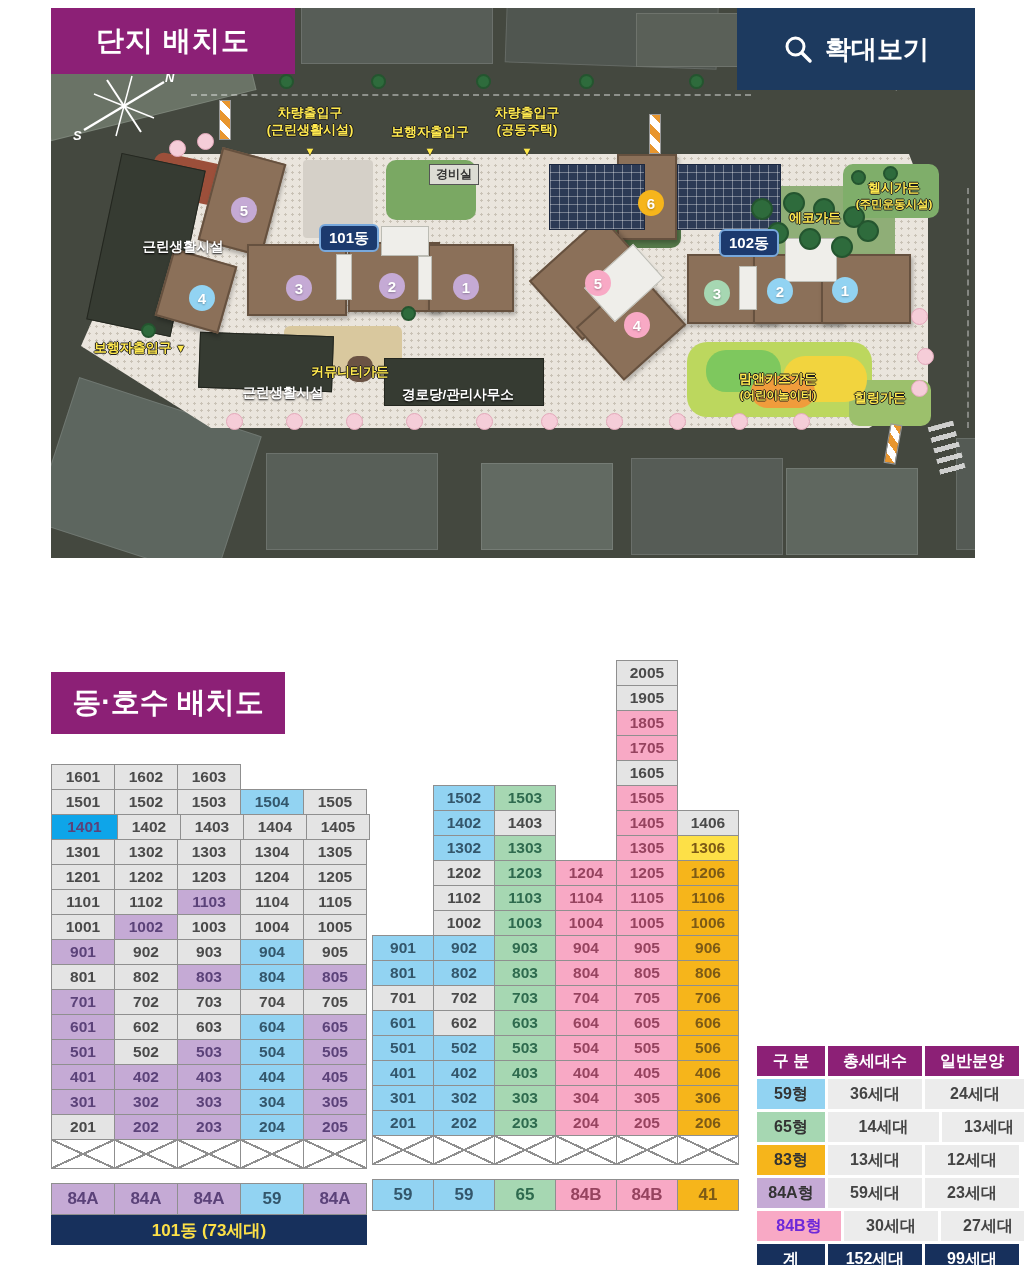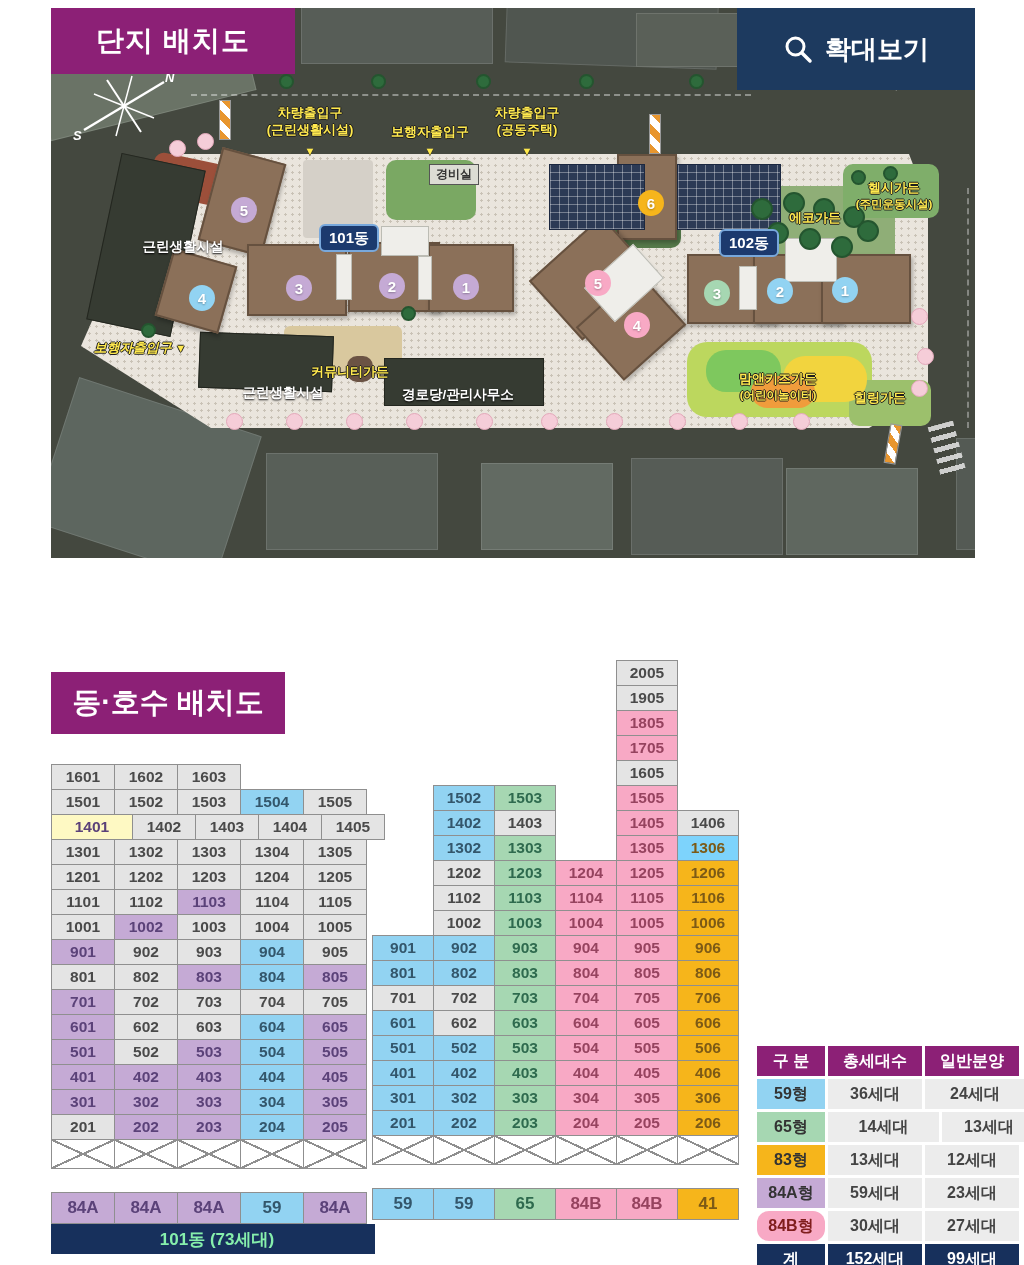--- a/index.html
+++ b/index.html
@@ -41,23 +41,23 @@
   .grid{position:absolute;}
   .grid-row{display:flex;margin-top:-1px;}
   .grid-row:first-child{margin-top:0;}
   .cell{height:26px;border:1px solid #8f8f8f;box-sizing:border-box;margin-left:-1px;display:flex;align-items:center;justify-content:center;font-size:15.5px;font-weight:bold;background:#e4e4e4;color:#4a4a4a;}
   .cell:first-child{margin-left:0;}
   .cell.blank{visibility:hidden;}
   .xcross{background-color:#fff;background-image:
     linear-gradient(to top right,transparent calc(50% - 1px),#8f8f8f calc(50% - 1px),#8f8f8f calc(50% + 1px),transparent calc(50% + 1px)),
     linear-gradient(to bottom right,transparent calc(50% - 1px),#8f8f8f calc(50% - 1px),#8f8f8f calc(50% + 1px),transparent calc(50% + 1px));}
   .cell.piloti{height:30px;}
-  .type-row{margin-top:23px;text-align:center;}
+  .type-row{margin-top:14px;text-align:center;}
   .type-row .cell{height:32px;font-size:17px;}
-  .grid-footer{height:30px;background:#17305c;color:#86efac;font-weight:bold;font-size:17px;display:flex;align-items:center;justify-content:center;padding-left:8px;}
+  .grid-footer{height:30px;background:#17305c;color:#fde047;font-weight:bold;font-size:17px;display:flex;align-items:center;justify-content:center;}
   .legend{position:absolute;left:762px;top:385px;}
   .legend-row{display:flex;align-items:center;gap:16px;margin-bottom:4px;}
   .lg-box{width:58px;height:32px;border:1px solid #8f8f8f;box-sizing:border-box;background:#fff;}
   .lg-box.gray{background:#e4e4e4;height:30px;}
   .lg-label{font-size:16px;font-weight:bold;color:#444;}
   .sumtable{position:absolute;left:757px;top:488px;}
   .sum-row{display:flex;gap:3px;margin-bottom:3px;}
   .sum-cell{height:30px;display:flex;align-items:center;justify-content:center;font-weight:bold;font-size:16px;box-sizing:border-box;background:#ececec;color:#444;}
 </style>
 </head>
@@ -195,21 +195,21 @@
     <span style="display:block;">(공동주택)</span>
   </div>
   <div class="tri" style="left:476px;top:137px;">▼</div>
 
   <div class="guard" style="left:378px;top:156px;">경비실</div>
 
   <div class="wlabel" style="left:132px;top:230px;">근린생활시설</div>
   <div class="wlabel" style="left:232px;top:376px;">근린생활시설</div>
   <div class="wlabel" style="left:407px;top:378px;">경로당/관리사무소</div>
 
-  <div class="ylabel" style="left:89px;top:332px;font-style:italic;">
+  <div class="ylabel" style="left:89px;top:332px;">
     <span>보행자출입구</span>
     <span style="font-size:11px;">▼</span>
   </div>
 
   <div class="ylabel" style="left:299px;top:356px;">커뮤니티가든</div>
   <div class="ylabel" style="left:843px;top:172px;">
     <span style="display:block;">헬시가든</span>
     <span style="display:block;font-size:11.5px;">(주민운동시설)</span>
   </div>
   <div class="ylabel" style="left:764px;top:202px;">에코가든</div>
@@ -258,21 +258,21 @@
         <div class="cell blank" style="width: 64px;"></div>
       </div>
       <div class="grid-row">
         <div class="cell" style="width: 64px; background: rgb(228, 228, 228); color: rgb(74, 74, 74);">1501</div>
         <div class="cell" style="width: 64px; background: rgb(228, 228, 228); color: rgb(74, 74, 74);">1502</div>
         <div class="cell" style="width: 64px; background: rgb(228, 228, 228); color: rgb(74, 74, 74);">1503</div>
         <div class="cell" style="width: 64px; background: rgb(146, 211, 242); color: rgb(51, 86, 107);">1504</div>
         <div class="cell" style="width: 64px; background: rgb(228, 228, 228); color: rgb(74, 74, 74);">1505</div>
       </div>
       <div class="grid-row">
-        <div class="cell" style="width: 82px; background: #fef9c3; color: rgb(91, 66, 121);">1401</div>
+        <div class="cell" style="width: 67px; background: #0ea5e9; color: rgb(91, 66, 121);">1401</div>
         <div class="cell" style="width: 64px; background: rgb(228, 228, 228); color: rgb(74, 74, 74);">1402</div>
         <div class="cell" style="width: 64px; background: rgb(228, 228, 228); color: rgb(74, 74, 74);">1403</div>
         <div class="cell" style="width: 64px; background: rgb(228, 228, 228); color: rgb(74, 74, 74);">1404</div>
         <div class="cell" style="width: 64px; background: rgb(228, 228, 228); color: rgb(74, 74, 74);">1405</div>
       </div>
       <div class="grid-row">
         <div class="cell" style="width: 64px; background: rgb(228, 228, 228); color: rgb(74, 74, 74);">1301</div>
         <div class="cell" style="width: 64px; background: rgb(228, 228, 228); color: rgb(74, 74, 74);">1302</div>
         <div class="cell" style="width: 64px; background: rgb(228, 228, 228); color: rgb(74, 74, 74);">1303</div>
         <div class="cell" style="width: 64px; background: rgb(228, 228, 228); color: rgb(74, 74, 74);">1304</div>
@@ -427,21 +427,21 @@
         <div class="cell blank" style="width: 62px;"></div>
         <div class="cell" style="width: 62px; background: rgb(248, 169, 197); color: rgb(150, 67, 95);">1405</div>
         <div class="cell" style="width: 62px; background: rgb(228, 228, 228); color: rgb(74, 74, 74);">1406</div>
       </div>
       <div class="grid-row">
         <div class="cell blank" style="width: 62px;"></div>
         <div class="cell" style="width: 62px; background: rgb(146, 211, 242); color: rgb(51, 86, 107);">1302</div>
         <div class="cell" style="width: 62px; background: rgb(166, 215, 178); color: rgb(46, 106, 78);">1303</div>
         <div class="cell blank" style="width: 62px;"></div>
         <div class="cell" style="width: 62px; background: rgb(248, 169, 197); color: rgb(150, 67, 95);">1305</div>
-        <div class="cell" style="width: 62px; background: #7dd3fc; color: rgb(124, 90, 22);">1306</div>
+        <div class="cell" style="width: 62px; background: #fde047; color: rgb(124, 90, 22);">1306</div>
       </div>
       <div class="grid-row">
         <div class="cell blank" style="width: 62px;"></div>
         <div class="cell" style="width: 62px; background: rgb(228, 228, 228); color: rgb(74, 74, 74);">1202</div>
         <div class="cell" style="width: 62px; background: rgb(166, 215, 178); color: rgb(46, 106, 78);">1203</div>
         <div class="cell" style="width: 62px; background: rgb(248, 169, 197); color: rgb(150, 67, 95);">1204</div>
         <div class="cell" style="width: 62px; background: rgb(248, 169, 197); color: rgb(150, 67, 95);">1205</div>
         <div class="cell" style="width: 62px; background: rgb(246, 181, 27); color: rgb(124, 90, 22);">1206</div>
       </div>
       <div class="grid-row">
@@ -563,21 +563,21 @@
         <div class="sum-cell" style="width: 68px; background: rgb(246, 181, 27); color: rgb(51, 51, 51);">83형</div>
         <div class="sum-cell" style="width: 94px;">13세대</div>
         <div class="sum-cell" style="width: 94px;">12세대</div>
       </div>
       <div class="sum-row">
         <div class="sum-cell" style="width: 68px; background: rgb(197, 170, 213); color: rgb(51, 51, 51);">84A형</div>
         <div class="sum-cell" style="width: 94px;">59세대</div>
         <div class="sum-cell" style="width: 94px;">23세대</div>
       </div>
       <div class="sum-row">
-        <div class="sum-cell" style="width: 68px; background: rgb(248, 169, 197); color: #7f1d1d; border-radius: 12px;">84B형</div>
+        <div class="sum-cell" style="width: 84px; background: rgb(248, 169, 197); color: #6d28d9;">84B형</div>
         <div class="sum-cell" style="width: 94px;">30세대</div>
         <div class="sum-cell" style="width: 94px;">27세대</div>
       </div>
       <div class="sum-row">
         <div class="sum-cell" style="width: 68px; background: rgb(23, 48, 92); color: rgb(255, 255, 255);">계</div>
         <div class="sum-cell" style="width: 94px; background: rgb(23, 48, 92); color: rgb(255, 255, 255);">152세대</div>
         <div class="sum-cell" style="width: 94px; background: rgb(23, 48, 92); color: rgb(255, 255, 255);">99세대</div>
       </div>
     </div>
 </div>

